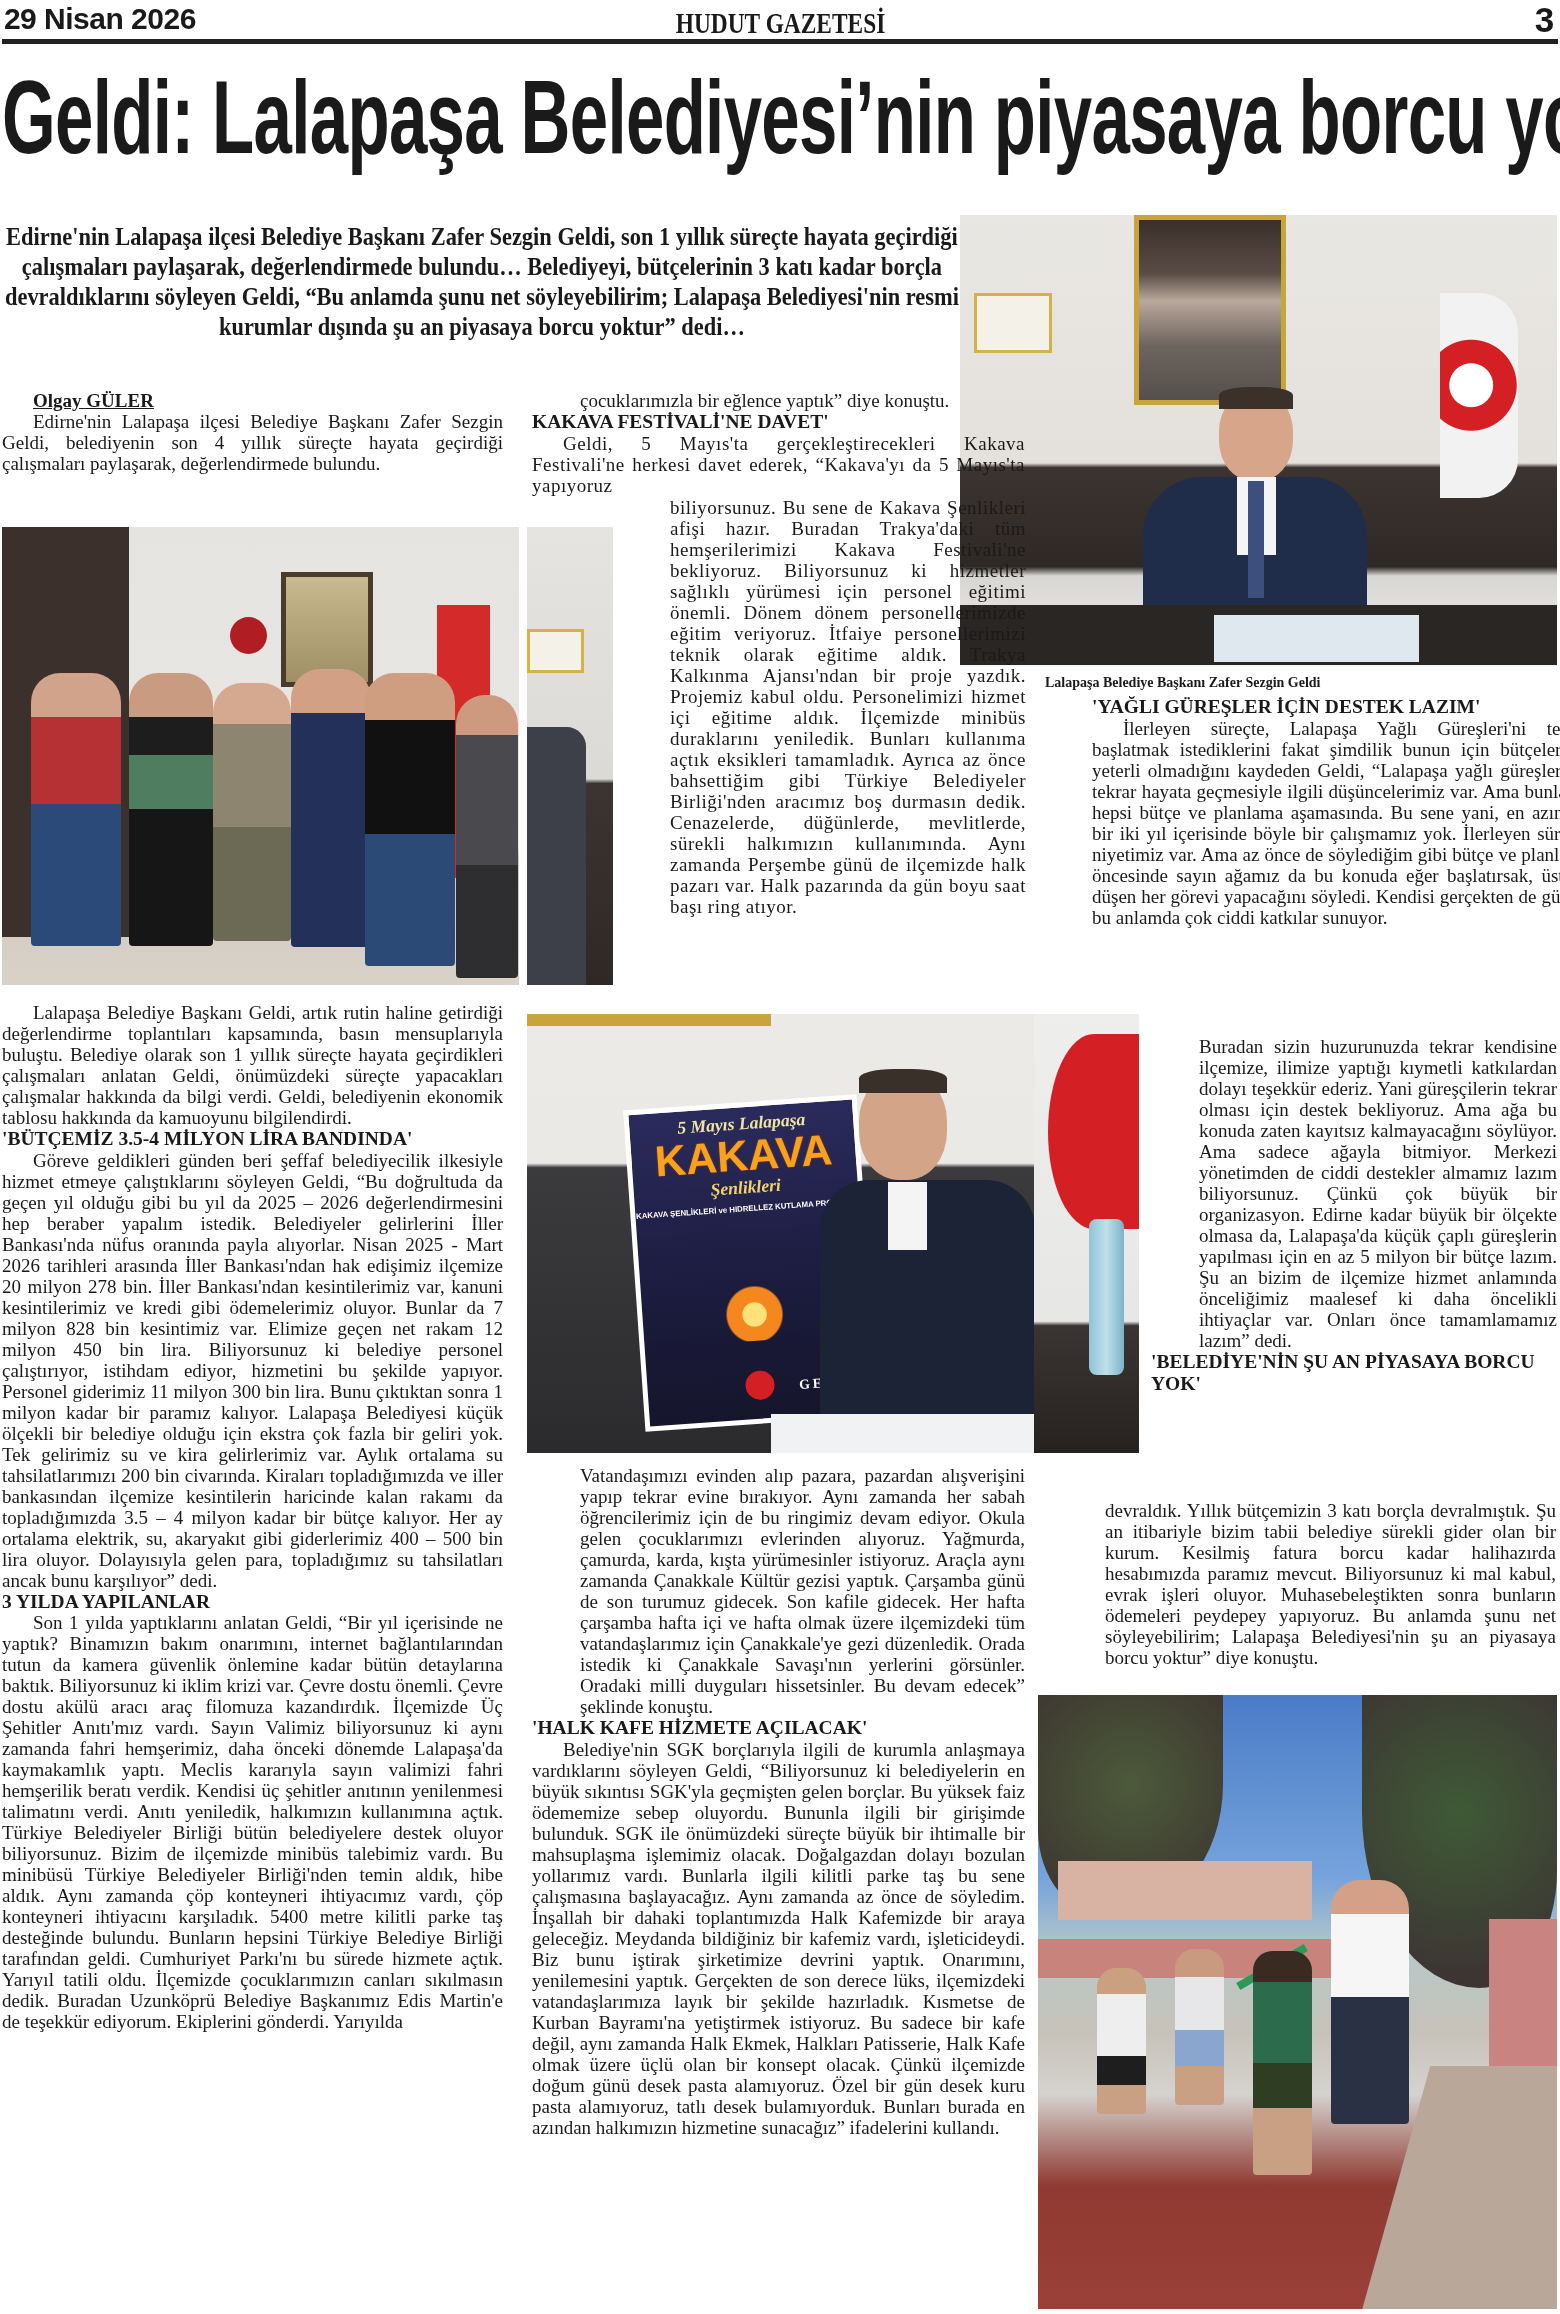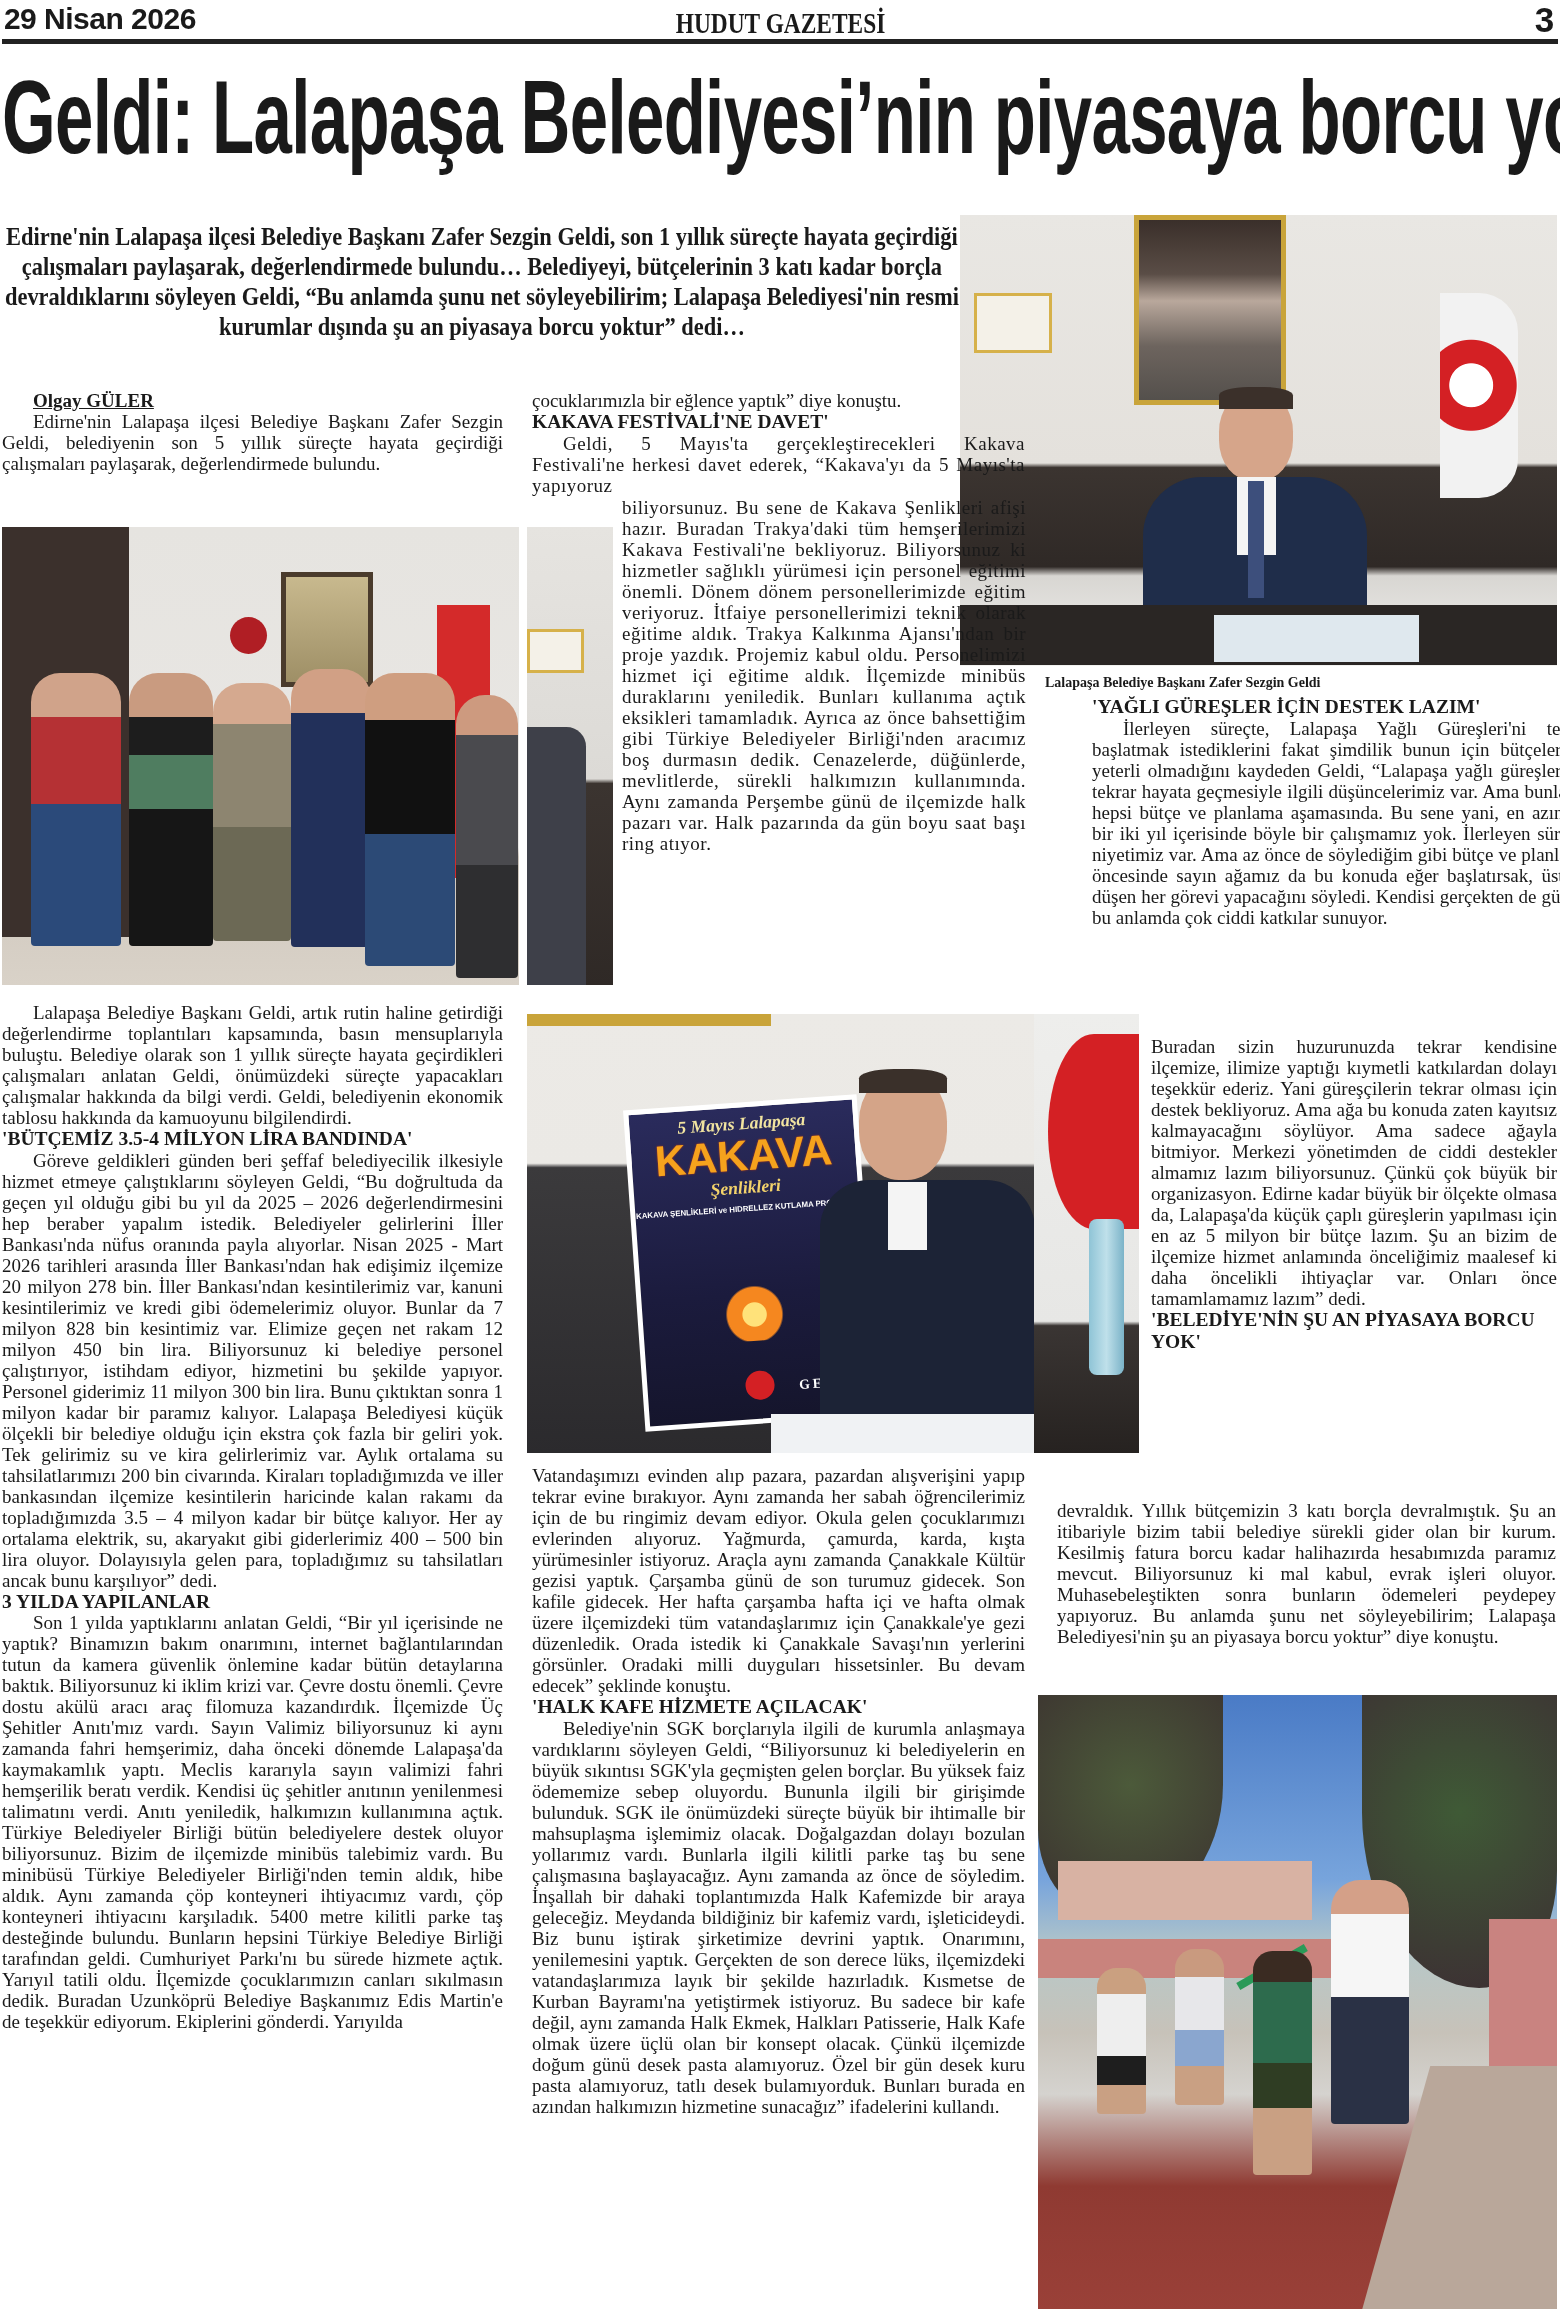--- a/index.html
+++ b/index.html
@@ -6,21 +6,21 @@
   body { width: 1560px; height: 2314px; background: #fff; position: relative; overflow: hidden; font-family: "Liberation Serif", serif; color: #1a1a1a; }
   .abs { position: absolute; }
   .masthead-date { left: 3.9px; top: 2px; font-family: "Liberation Sans", sans-serif; font-weight: bold; font-size: 30px; letter-spacing: -0.5px; }
   .masthead-title { left: 527px; top: 5.9px; width: 507px; text-align: center; font-family: "Liberation Serif", serif; font-weight: bold; font-size: 30px; transform: scaleX(0.78); transform-origin: center; letter-spacing: 0; }
   .masthead-page { right: 5.9px; top: 0px; font-family: "Liberation Sans", sans-serif; font-weight: bold; font-size: 35px; }
   .rule { left: 2px; top: 39px; width: 1556px; height: 4.9px; background: #222; }
   .headline { left: 2px; top: 60px; width: 1556px; font-family: "Liberation Sans", sans-serif; font-weight: bold; font-size: 103px; line-height: 115px; white-space: nowrap; transform: scaleX(0.67); transform-origin: left top; letter-spacing: -1px; width: 2341px; }
   .spot { left: 3.9px; top: 222px; width: 956px; text-align: center; font-weight: bold; font-size: 24.4px; line-height: 30px; transform: scaleX(0.92); transform-origin: left top; width: 1039px; }
   .col { font-size: 19px; line-height: 21px; text-align: justify; }
   .col p { text-indent: 31px; }
-  .col .noindent { text-indent: 0; }
+  .col .noindent { text-indent: 0; margin-left: 48px; }
   .col h3 { text-align: left; font-size: 19.5px; font-weight: bold; line-height: 21.5px; }
   .byline { font-weight: bold; text-decoration: underline; font-size: 19px; padding-left: 31px; }
   .photo { overflow: hidden; }
   .caption { font-weight: bold; font-size: 19.5px; }
 </style>
 </head>
 <body>
 
 <div class="abs masthead-date">29 Nisan 2026</div>
 <div class="abs masthead-title">HUDUT GAZETESİ</div>
@@ -47,21 +47,21 @@
     <div style="position:absolute; left:105px; top:90px; width:15.6px; height:117px; background:#3d4f7c;"></div>
   </div>
 
   <div style="position:absolute; left:0; top:390px; width:597px; height:60px; background:#2a2624;"></div>
   <div style="position:absolute; left:254px; top:400px; width:205px; height:47px; background:#dfe8ee;"></div>
 </div>
 <div class="abs caption" style="left:1045px; top:675px; font-size:14px;">Lalapaşa Belediye Başkanı Zafer Sezgin Geldi</div>
 
 <div class="abs col" style="left:2px; top:390px; width:501px;">
   <div class="byline">Olgay GÜLER</div>
-  <p>Edirne'nin Lalapaşa ilçesi Belediye Başkanı Zafer Sezgin Geldi, belediyenin son 5 yıllık süreçte hayata geçirdiği çalışmaları paylaşarak, değerlendirmede bulundu.</p>
+  <p>Edirne'nin Lalapaşa ilçesi Belediye Başkanı Zafer Sezgin Geldi, belediyenin son 4 yıllık süreçte hayata geçirdiği çalışmaları paylaşarak, değerlendirmede bulundu.</p>
 </div>
 
 <div class="abs photo" style="left:2px; top:527px; width:517px; height:458px; background:linear-gradient(180deg,#e6e4e0 0%,#e9e7e4 70%,#cfc7bd 72%,#d9d2c8 100%);">
   <div style="position:absolute; left:0; top:0; width:127px; height:410px; background:#3b302c;"></div>
   <div style="position:absolute; left:279px; top:45px; width:92px; height:115px; border:5.9px solid #4a3b2c; background:linear-gradient(180deg,#c8b98e,#9e8f66);"></div>
   <div style="position:absolute; left:435px; top:78px; width:53px; height:273px; background:#d42a2a;"></div>
   <div style="position:absolute; left:228px; top:90px; width:37px; height:37px; border-radius:50%; background:#b01e24;"></div>
 
   <div style="position:absolute; left:29px; top:146px; width:90px; height:273px; background:linear-gradient(180deg,#d0a38a 0 16%, #b53134 16% 48%, #2b4a7a 48% 100%); border-radius:29px 29px 3.9px 3.9px;"></div>
   <div style="position:absolute; left:127px; top:146px; width:84px; height:273px; background:linear-gradient(180deg,#c99b80 0 16%, #1d1d1d 16% 30%, #4f7d60 30% 50%, #161616 50% 100%); border-radius:29px 29px 3.9px 3.9px;"></div>

